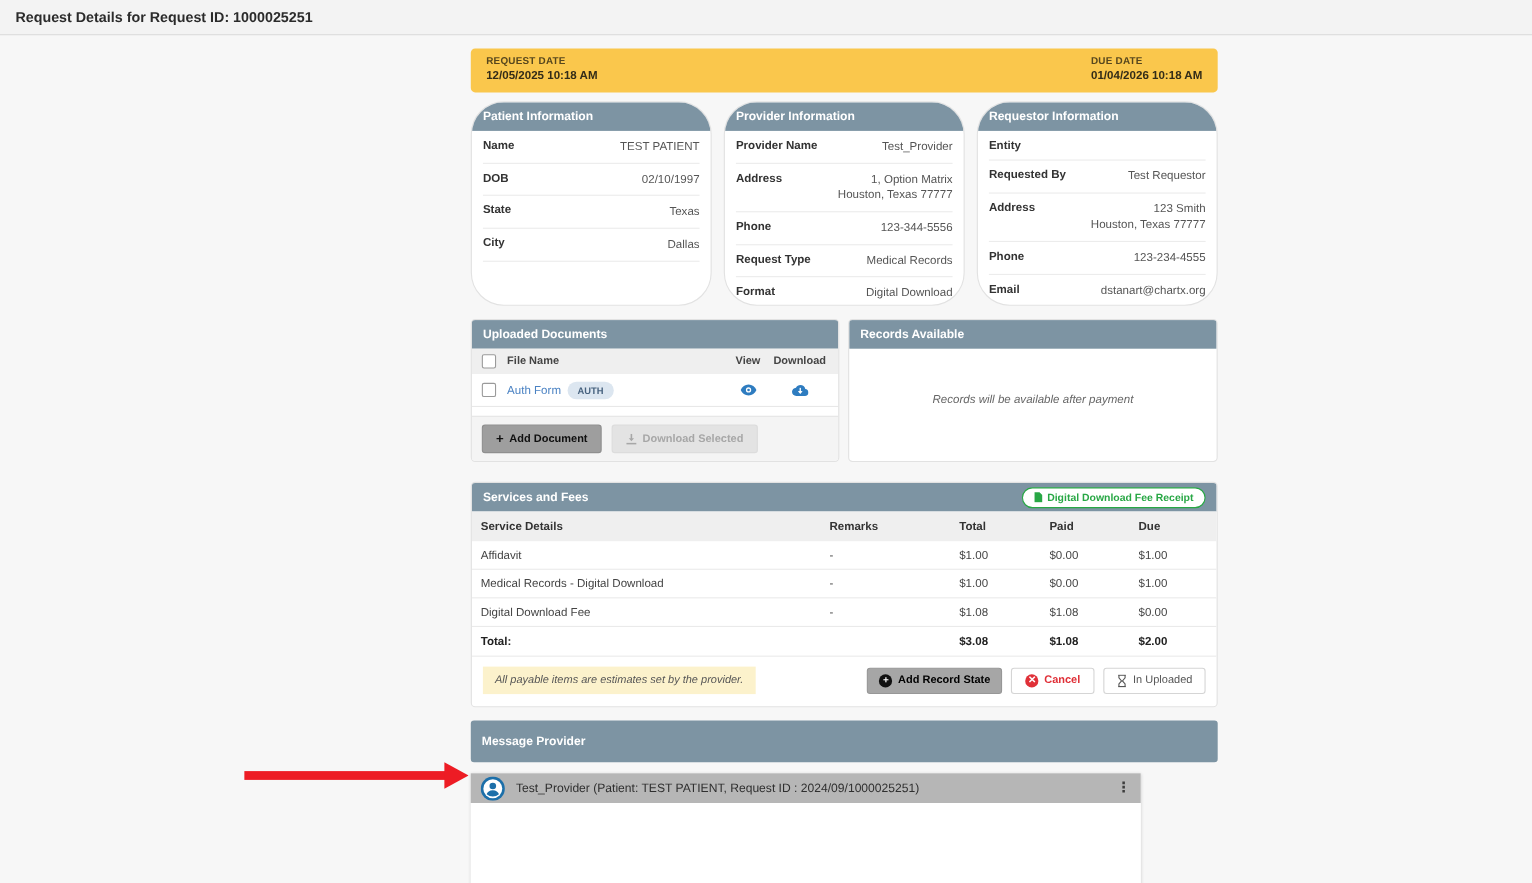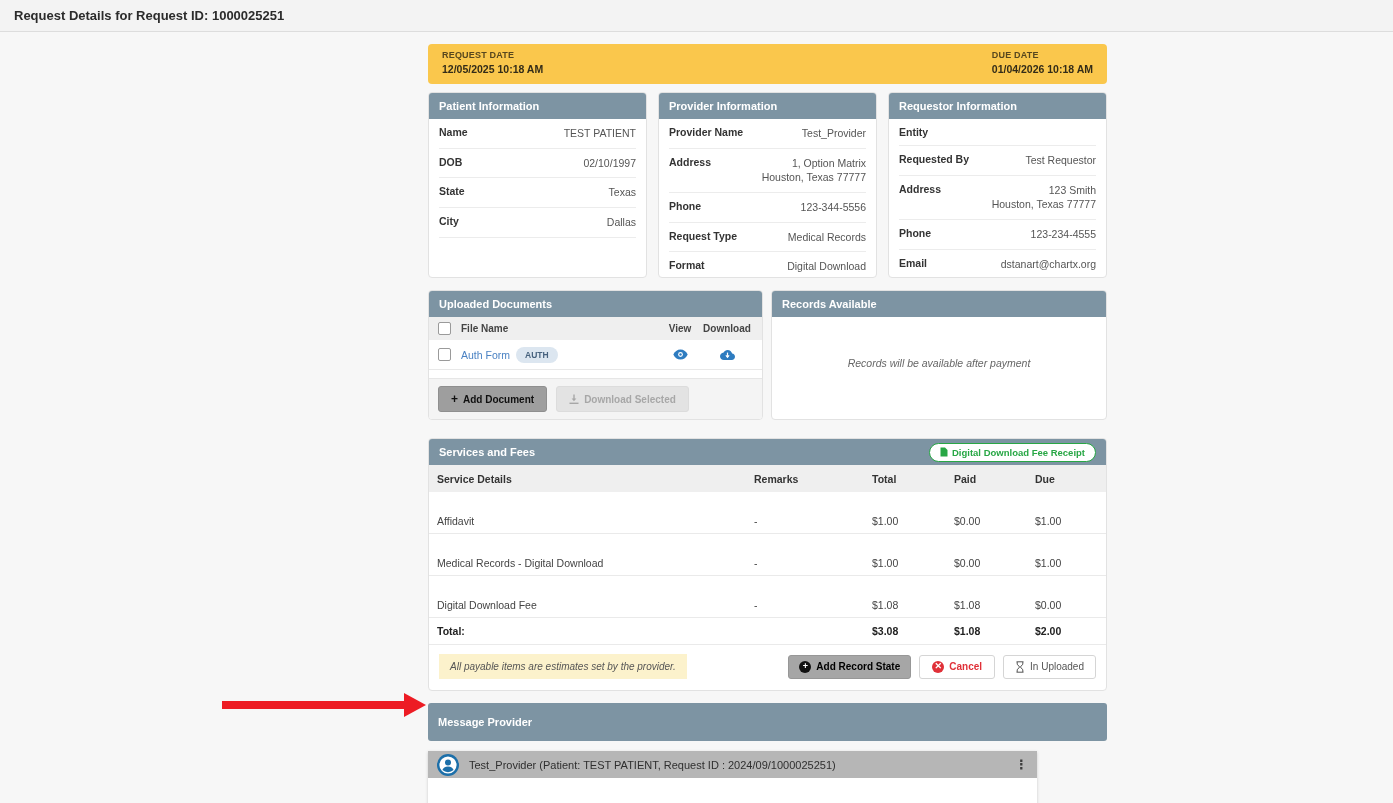--- a/index.html
+++ b/index.html
@@ -10,21 +10,21 @@
   .topbar .title{font-size:13px;font-weight:bold;color:#2b2b2b;}
   
   .content{position:absolute;left:428px;top:44px;width:679px;}
   
   .banner{background:#FAC74C;border-radius:4px;height:40px;display:flex;gap:30px;padding:6px 14px;box-sizing:border-box;justify-content:space-between;}
   .banner .lbl{font-size:9px;font-weight:bold;color:#57471e;letter-spacing:.2px;}
   .banner .val{font-size:10.5px;font-weight:bold;color:#332c18;margin-top:3px;}
   
   .cards{display:flex;justify-content:space-between;margin-top:8px;}
   .card{background:#fff;border:1px solid #e2e2e2;border-radius:4px;overflow:hidden;box-sizing:border-box;}
-  .info-card{width:219px;height:186px;}
+  .info-card{width:219px;height:186px;border-radius:30px;}
   .card-h{background:#7D94A3;color:#fff;font-size:11px;font-weight:bold;height:26px;display:flex;align-items:center;padding:0 10px;box-sizing:border-box;}
   .card-body{padding:0 10px;}
   .kv{display:flex;justify-content:space-between;padding:7px 0;border-bottom:1px solid #ececec;font-size:10.5px;}
   .kv .k{font-weight:bold;color:#333;white-space:nowrap;}
   .kv .v{color:#555;text-align:right;line-height:1.4;}
   
   .row2{display:flex;justify-content:space-between;margin-top:12px;}
   .docs-card{width:335px;height:130px;position:relative;}
   .rec-card{width:336px;height:130px;}
   .doc-head{display:flex;align-items:center;background:#efefef;height:23px;font-size:10px;font-weight:bold;color:#444;padding:0 9px;}
@@ -43,21 +43,21 @@
   .btn-add-doc{background:#9e9e9e;border:1px solid #8f8f8f;color:#101010;padding:5px 12px;}
   .btn-dl-sel{background:#e3e3e3;border:1px solid #dcdcdc;color:#a7a7a7;padding:5px 12px;cursor:default;}
   .rec-body{text-align:center;font-size:10.5px;font-style:italic;color:#666;padding-top:40px;}
   
   .services-card{margin-top:18px;}
   .svc-head{display:flex;justify-content:space-between;align-items:center;background:#7D94A3;height:26px;padding:0 10px;box-sizing:border-box;}
   .svc-head .t{color:#fff;font-size:11px;font-weight:bold;}
   .receipt-btn{background:#fff;border:1px solid #28a745;color:#28a745;border-radius:11px;font-size:9.5px;font-weight:bold;padding:3px 10px;display:flex;align-items:center;gap:4px;cursor:pointer;}
   .svc-grid{display:grid;grid-template-columns:317px 118px 82px 81px 1fr;align-items:center;padding:0 8px;}
   .svc-grid.head{background:#efefef;height:27px;font-size:10.5px;font-weight:bold;color:#333;}
-  .svc-grid.r{height:25px;font-size:10.5px;color:#444;border-bottom:1px solid #eaeaea;margin-top:16px;}
+  .svc-grid.r{height:25px;font-size:10.5px;color:#444;border-bottom:1px solid #eaeaea;}
   .svc-grid.total{height:26px;font-size:10.5px;font-weight:bold;color:#222;border-bottom:1px solid #eaeaea;}
   .svc-foot{display:flex;justify-content:space-between;align-items:center;padding:9px 10px 11px 10px;}
   .note{background:#fcf2cc;font-size:10px;font-style:italic;color:#555;padding:7px 11px;}
   .foot-btns{display:flex;gap:8px;align-items:center;}
   .btn-aro{background:#a6a6a6;border:1px solid #979797;color:#000;padding:5px 10px;}
   .btn-cancel{background:#fff;border:1px solid #d5d5d5;color:#e03038;padding:5px 12px;}
   .btn-progress{background:#fff;border:1px solid #d5d5d5;color:#555;padding:5px 11px;font-weight:normal;}
   .circ{width:12px;height:12px;border-radius:50%;display:inline-flex;align-items:center;justify-content:center;color:#fff;font-size:9px;font-weight:bold;line-height:1;flex:none;}
   .circ.dark{background:#111;}
   .circ.red{background:#e03038;}

